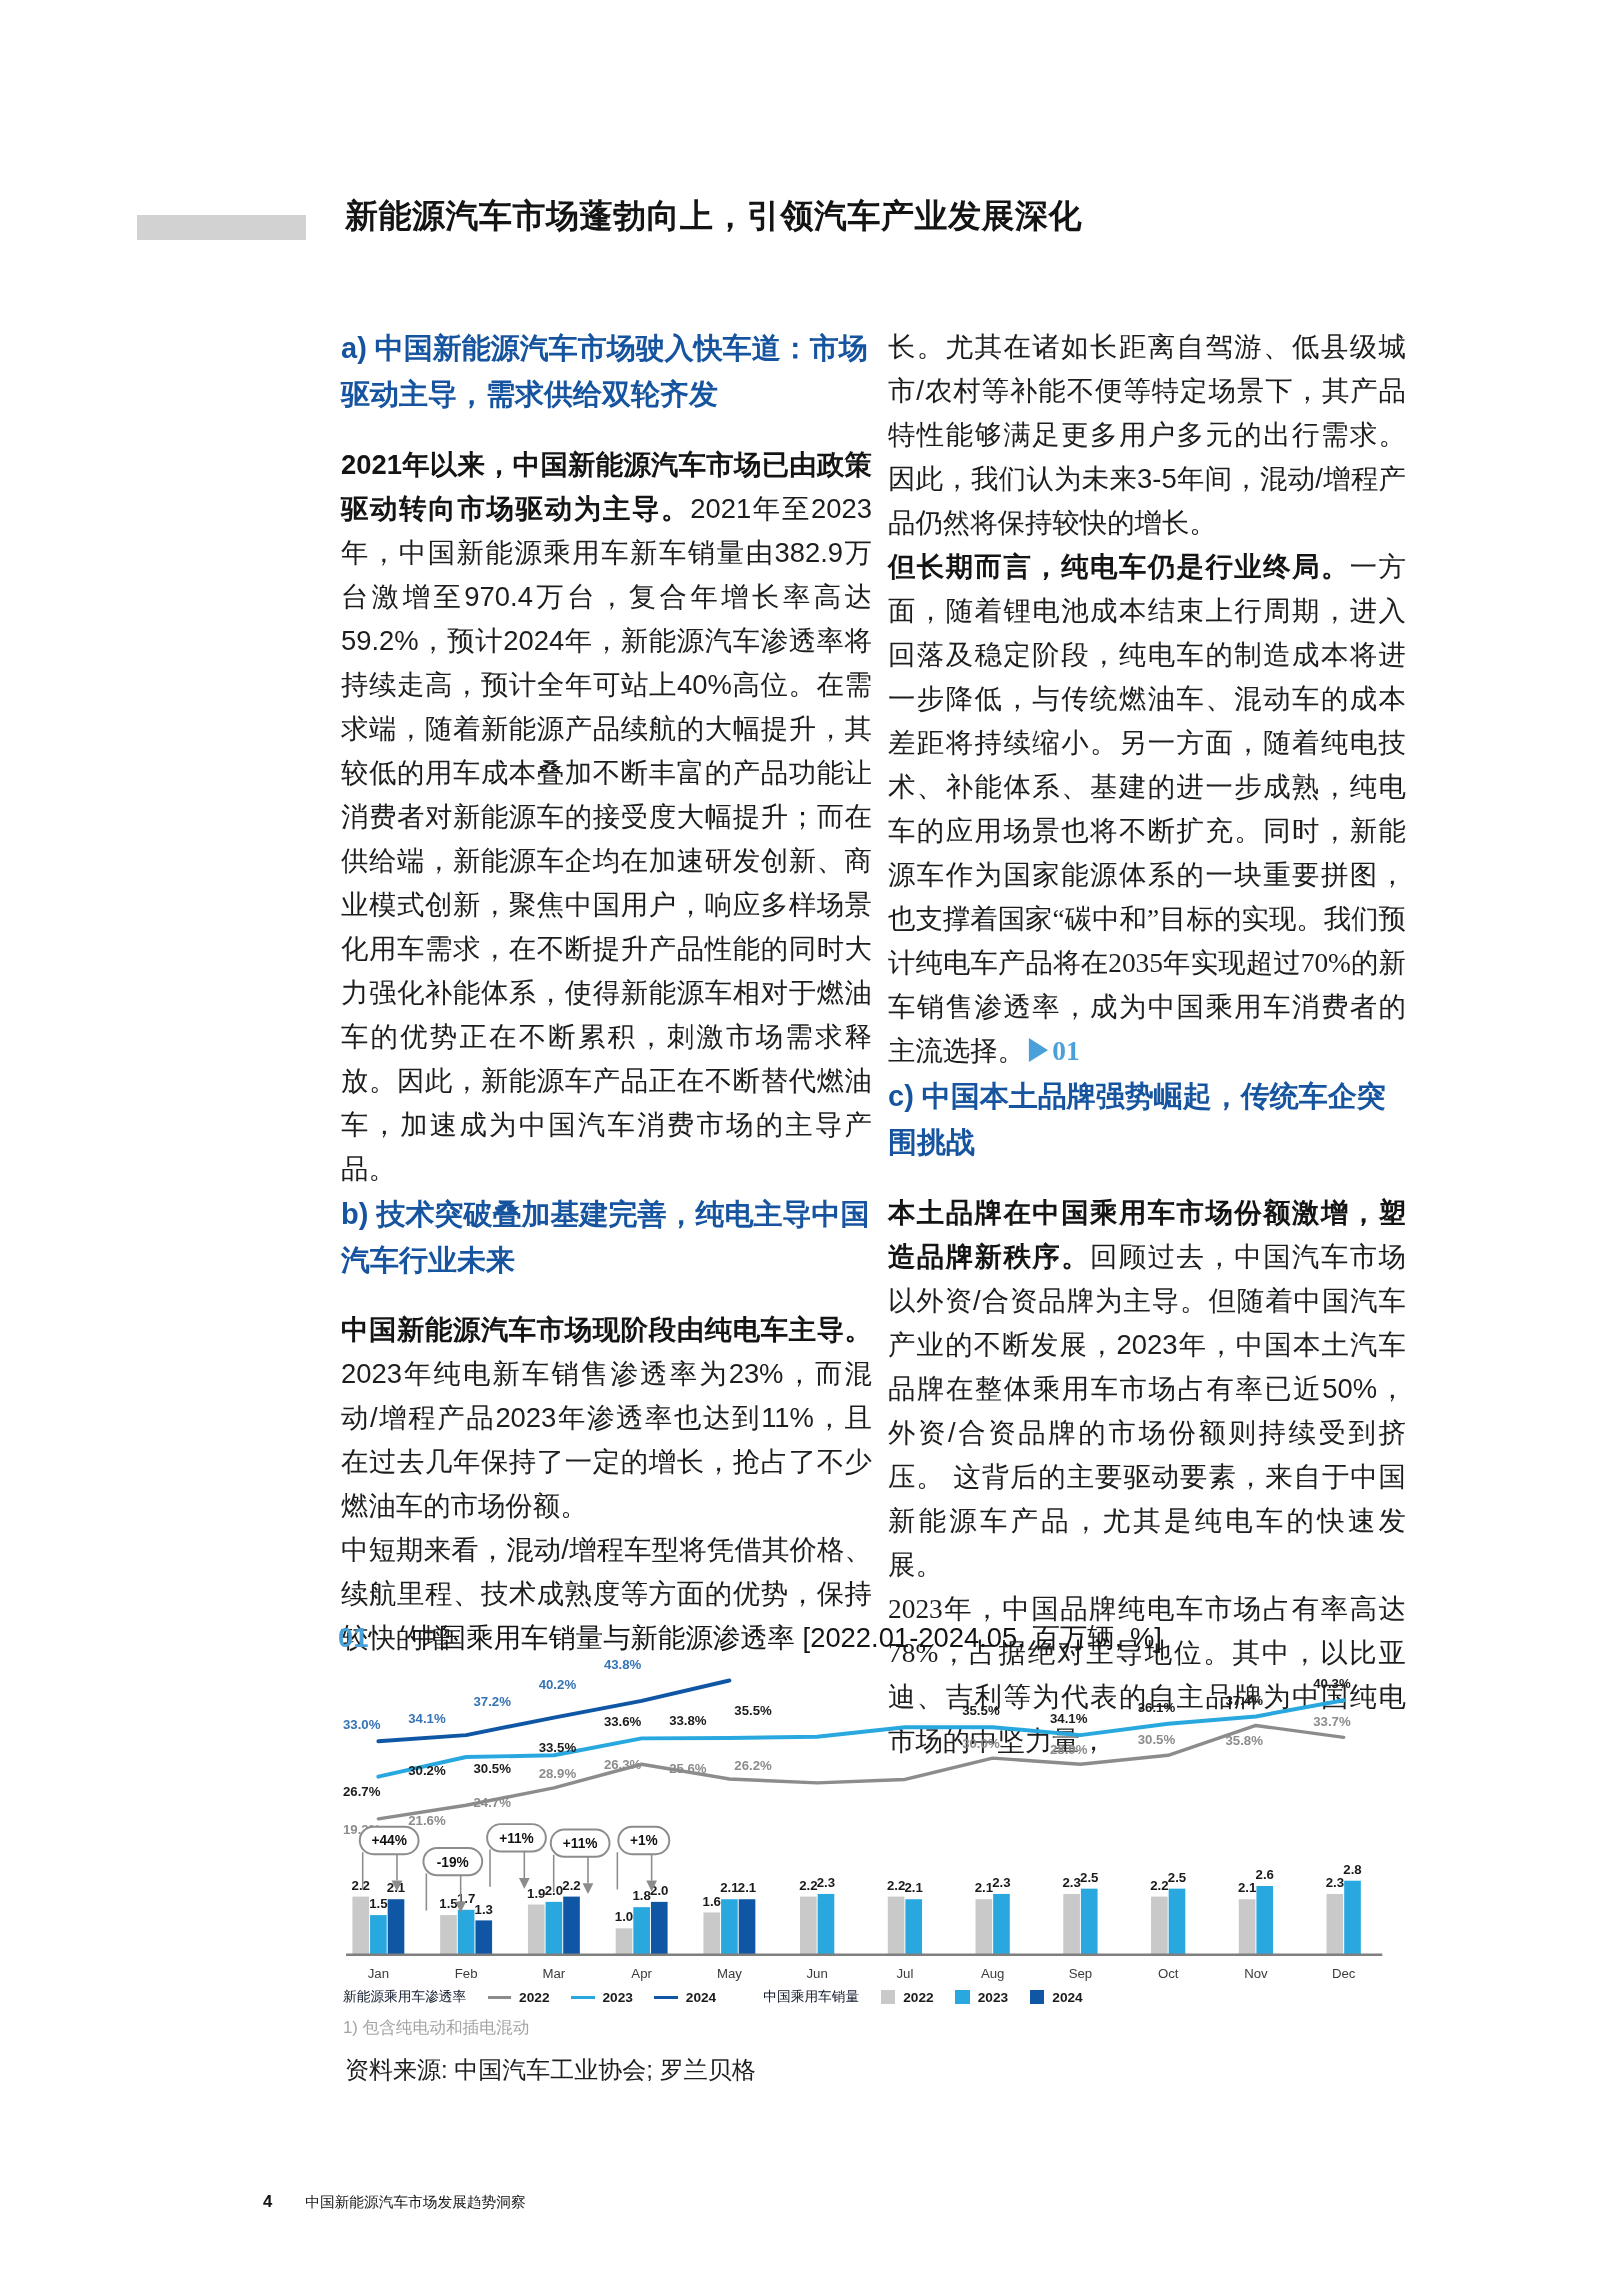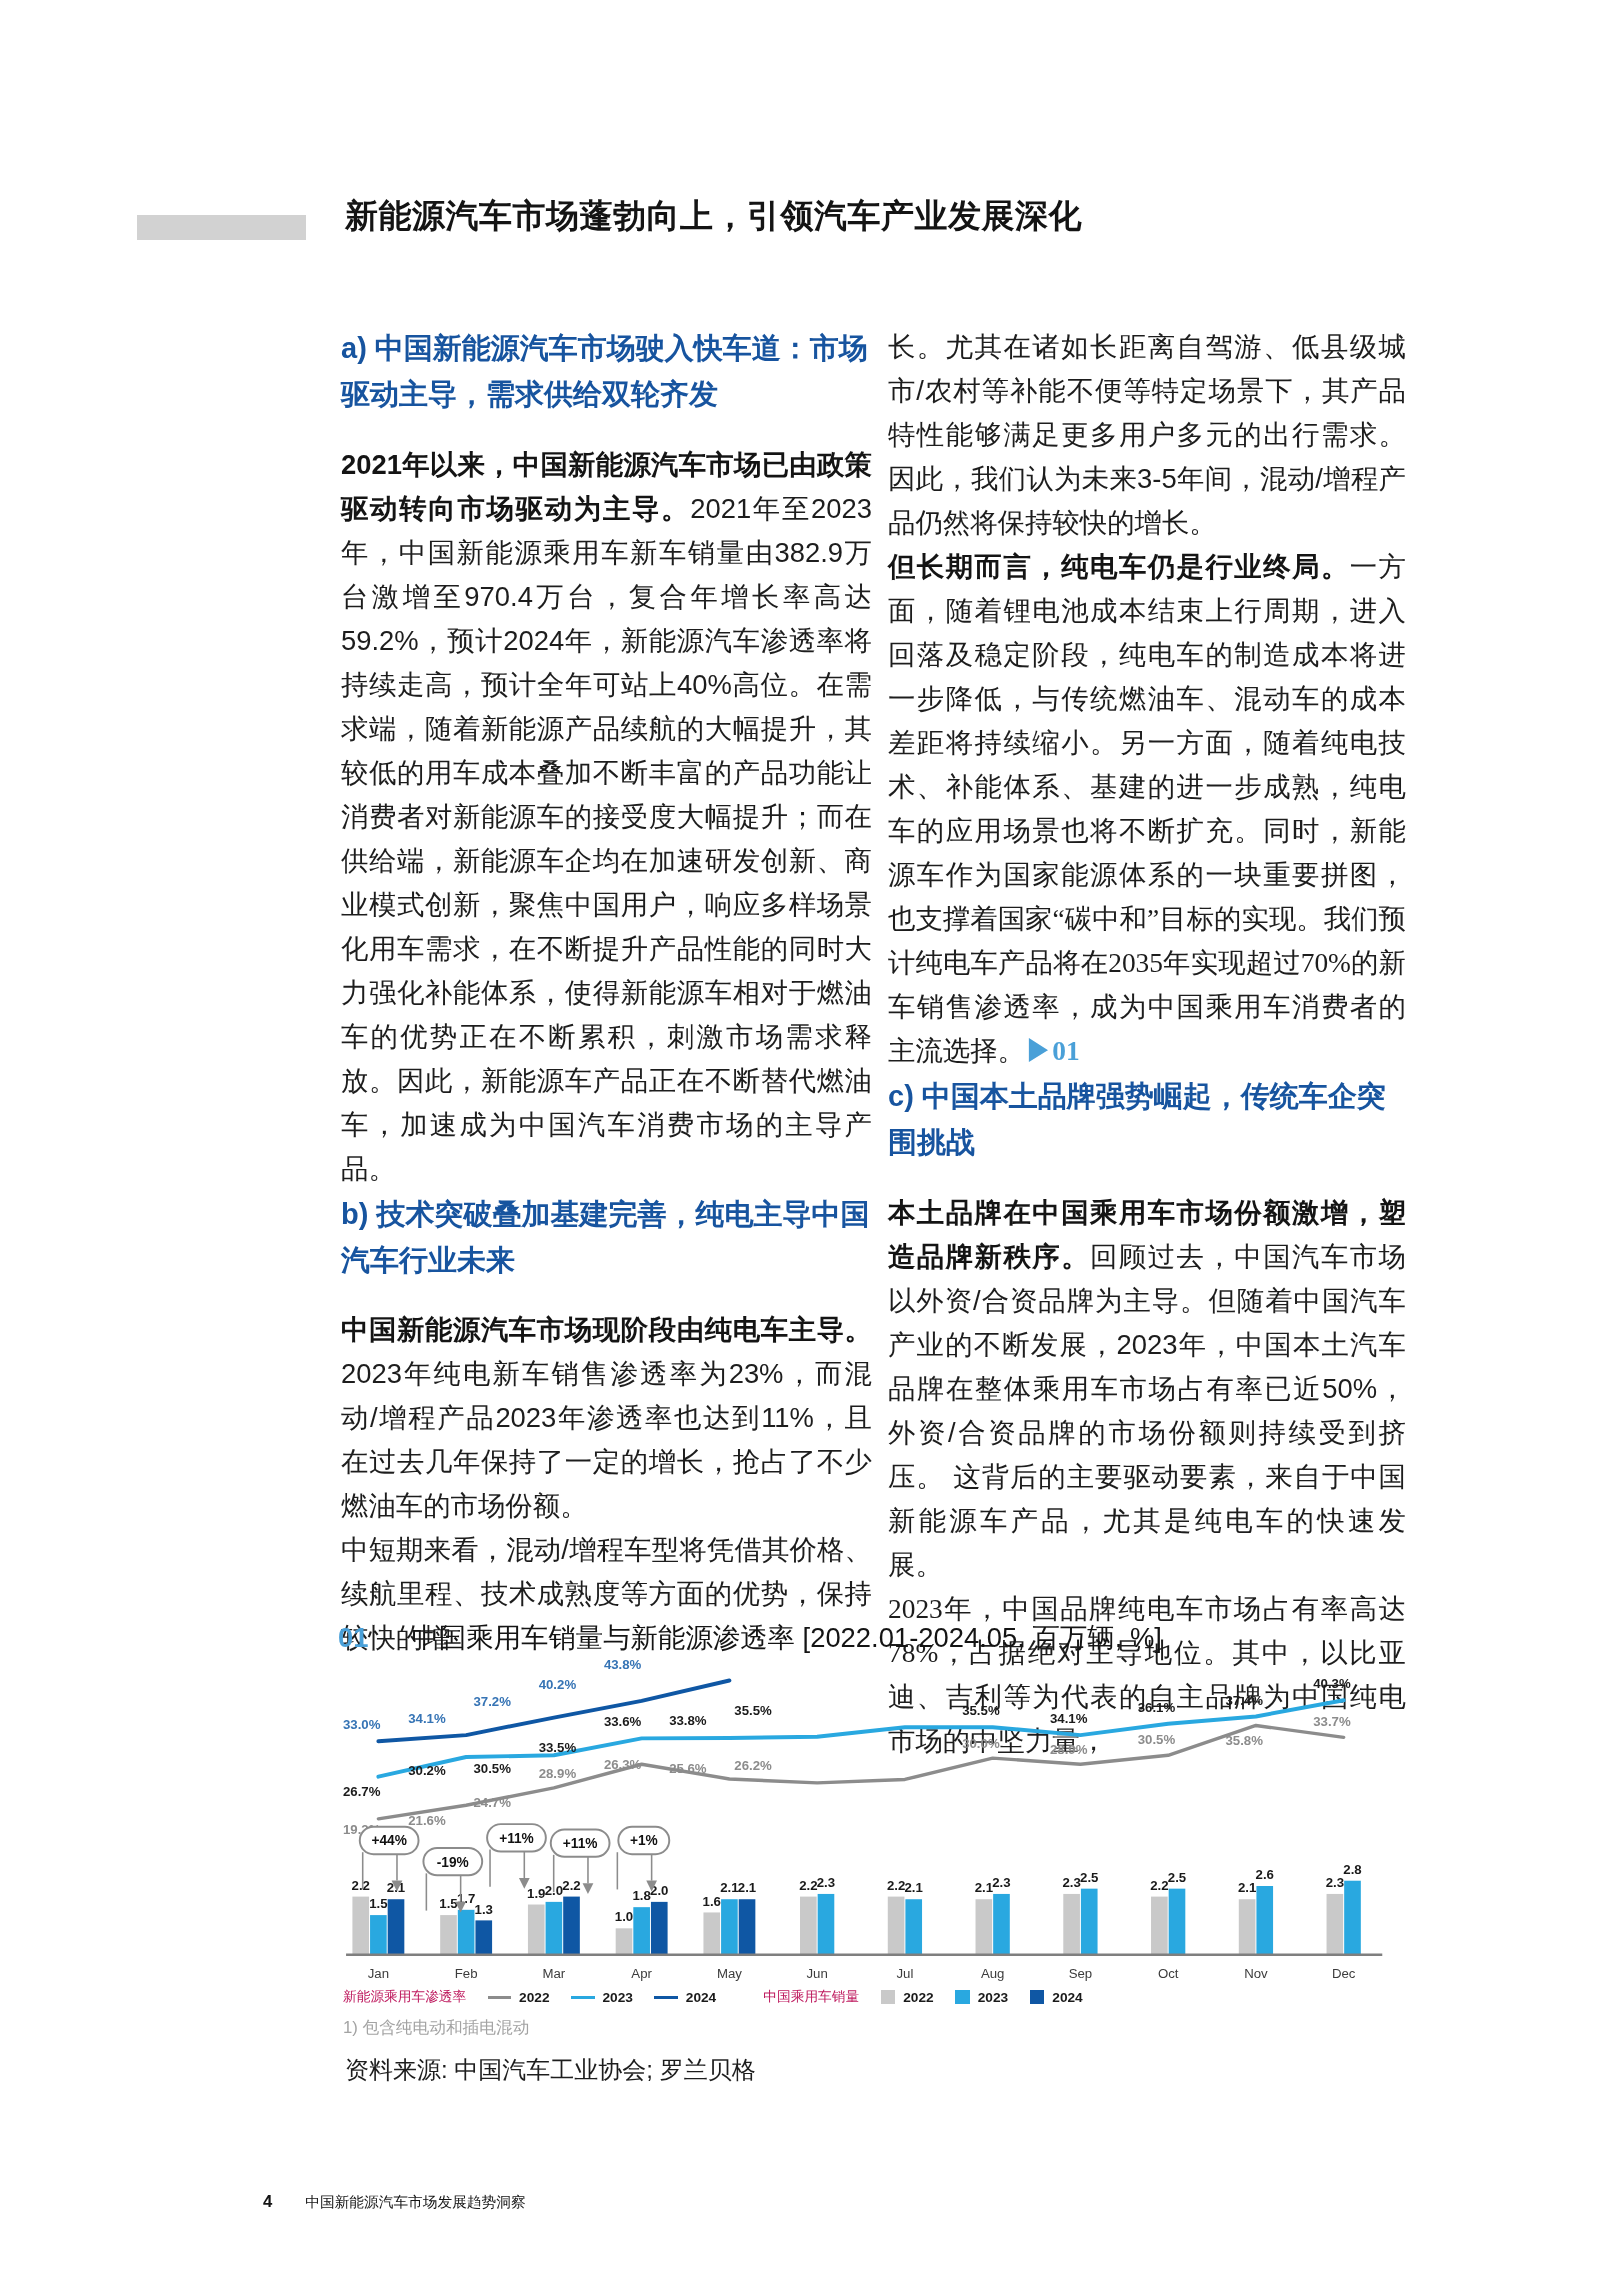--- a/index.html
+++ b/index.html
@@ -31,21 +31,21 @@
   .chart-title{font-size:27.4px;font-weight:normal;color:#141414;}
   #chart-svg{position:absolute;left:338px;top:1658px;}
   .bar-lbl{font:bold 13.5px "Liberation Sans", sans-serif;fill:#1a1a1a;}
   .month-lbl{font:13.5px "Liberation Sans", sans-serif;fill:#3c3c3c;}
   .line-lbl{font:bold 13.5px "Liberation Sans", sans-serif;}
   .bubble-lbl{font:bold 14px "Liberation Sans", sans-serif;fill:#111;}
   .legend{
     position:absolute;left:343px;top:1988px;width:1068px;
     display:flex;align-items:center;font-size:13.7px;color:#1a1a1a;
   }
-  .legend .grp-label{color:#be185d;margin-right:21.6px;}
+  .legend .grp-label{color:#0f172a;margin-right:21.6px;}
   .legend .item{display:flex;align-items:center;margin-right:21.6px;}
   .legend .item .yr{font-weight:600;}
   .legend .sw-line{display:inline-block;width:23.5px;height:0;border-top:3.9px solid;margin-right:7.8px;}
   .legend .sw-box{display:inline-block;width:14.7px;height:14.7px;margin-right:7.8px;}
   .legend .bars-group{margin-left:25.5px;}
   .footnote{position:absolute;left:343px;top:2016px;font-size:16.7px;color:#a3a3a3;}
   .source{position:absolute;left:345px;top:2054px;font-size:24px;color:#1d1d1d;}
   .footer{position:absolute;left:263px;top:2192px;display:flex;align-items:baseline;gap:33px;}
   .footer .pn{font-size:16.7px;font-weight:bold;color:#141414;}
   .footer .ft{font-size:14.7px;color:#141414;}

